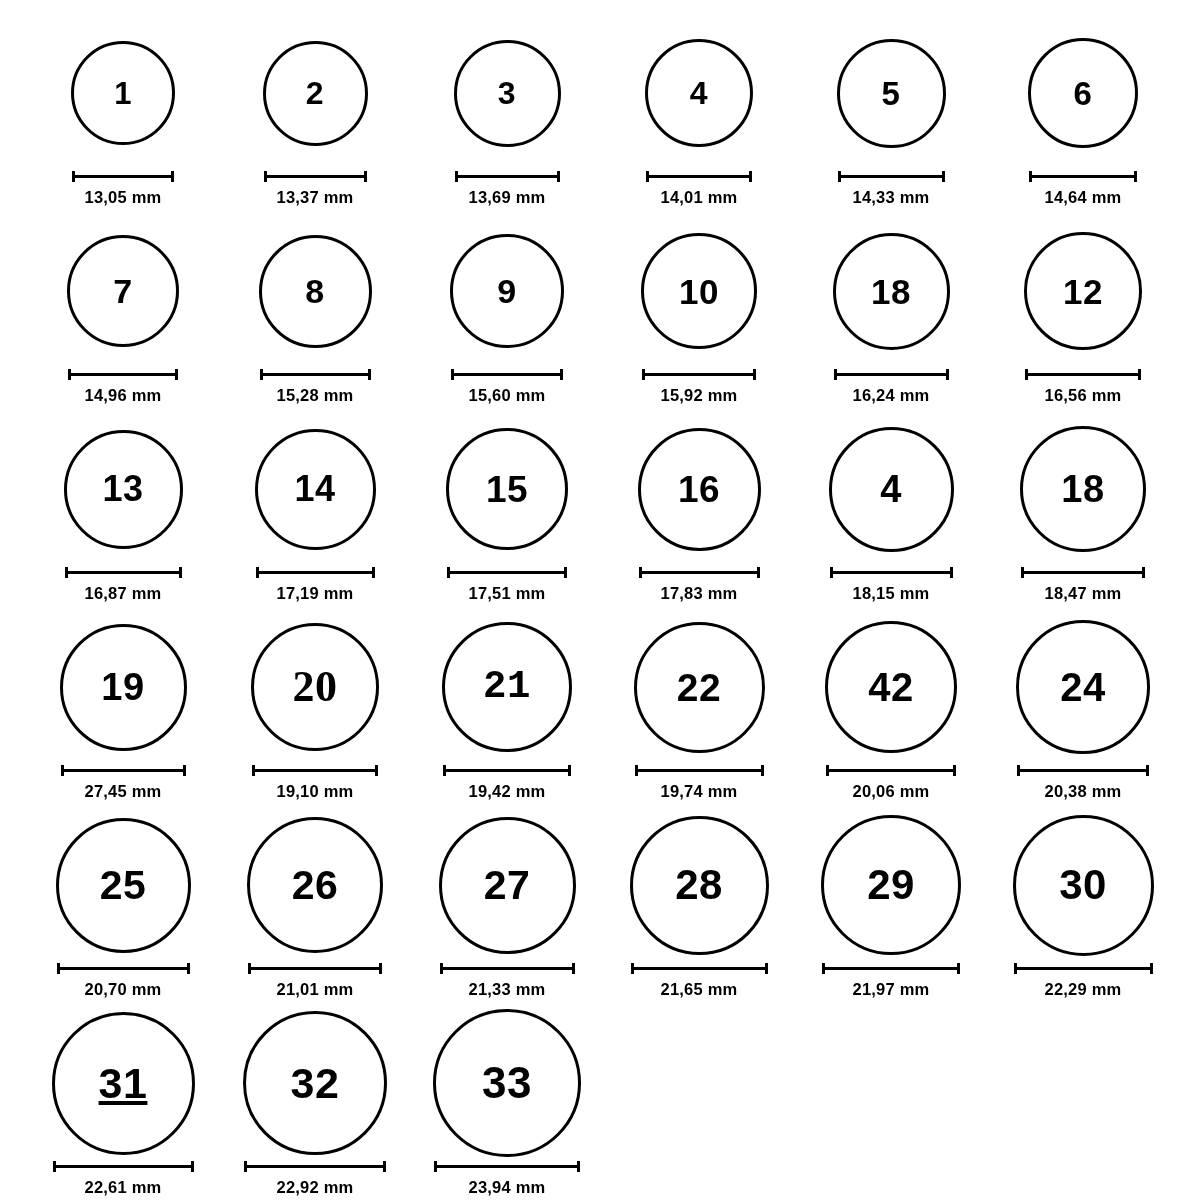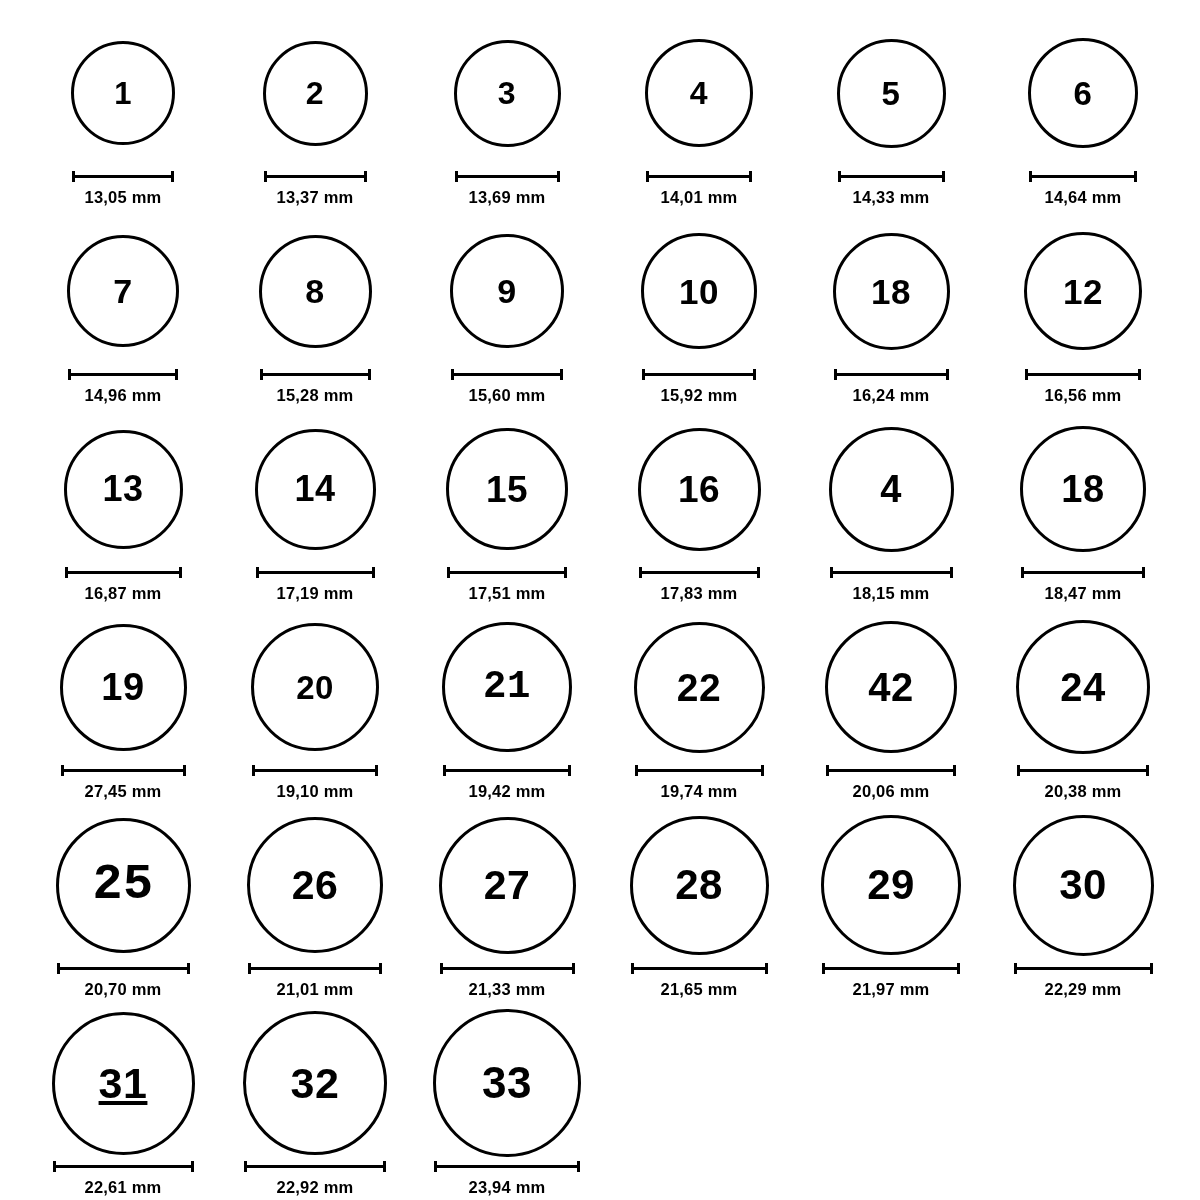--- a/index.html
+++ b/index.html
@@ -299,21 +299,21 @@
           </div>
         </div>
         <div class="measure">
           <div class="bar" style="width: 125px;"></div>
         </div>
         <div class="mm">27,45 mm</div>
       </div>
       <div class="cell">
         <div class="ring-wrap">
           <div class="ring" style="width: 128px; height: 128px;">
-            <span class="ring-label" style="font-size: 33px;">20</span>
+            <span class="ring-label" style="font-size: 44px; font-family: Liberation Serif, serif;">20</span>
           </div>
         </div>
         <div class="measure">
           <div class="bar" style="width: 126px;"></div>
         </div>
         <div class="mm">19,10 mm</div>
       </div>
       <div class="cell">
         <div class="ring-wrap">
           <div class="ring" style="width: 130px; height: 130px; font-family: Liberation Mono, monospace;">
@@ -354,21 +354,21 @@
           </div>
         </div>
         <div class="measure">
           <div class="bar" style="width: 132px;"></div>
         </div>
         <div class="mm">20,38 mm</div>
       </div>
       <div class="cell">
         <div class="ring-wrap">
           <div class="ring" style="width: 135px; height: 135px;">
-            <span class="ring-label" style="font-size: 50px; font-family: Liberation Mono, monospace;">25</span>
+            <span class="ring-label" style="font-size: 41px;">25</span>
           </div>
         </div>
         <div class="measure">
           <div class="bar" style="width: 133px;"></div>
         </div>
         <div class="mm">20,70 mm</div>
       </div>
       <div class="cell">
         <div class="ring-wrap">
           <div class="ring" style="width: 136px; height: 136px;">

